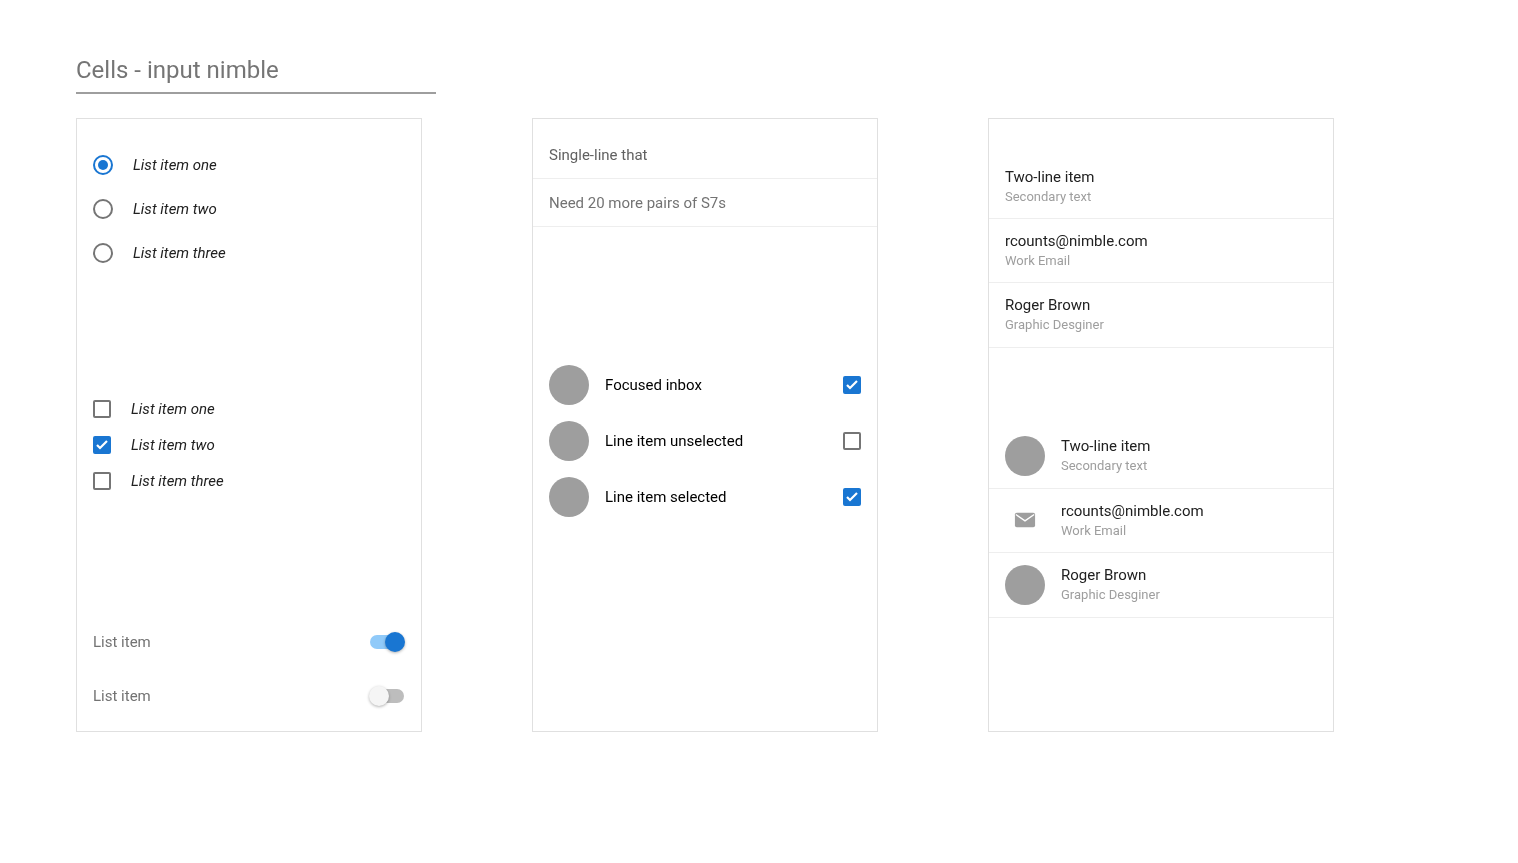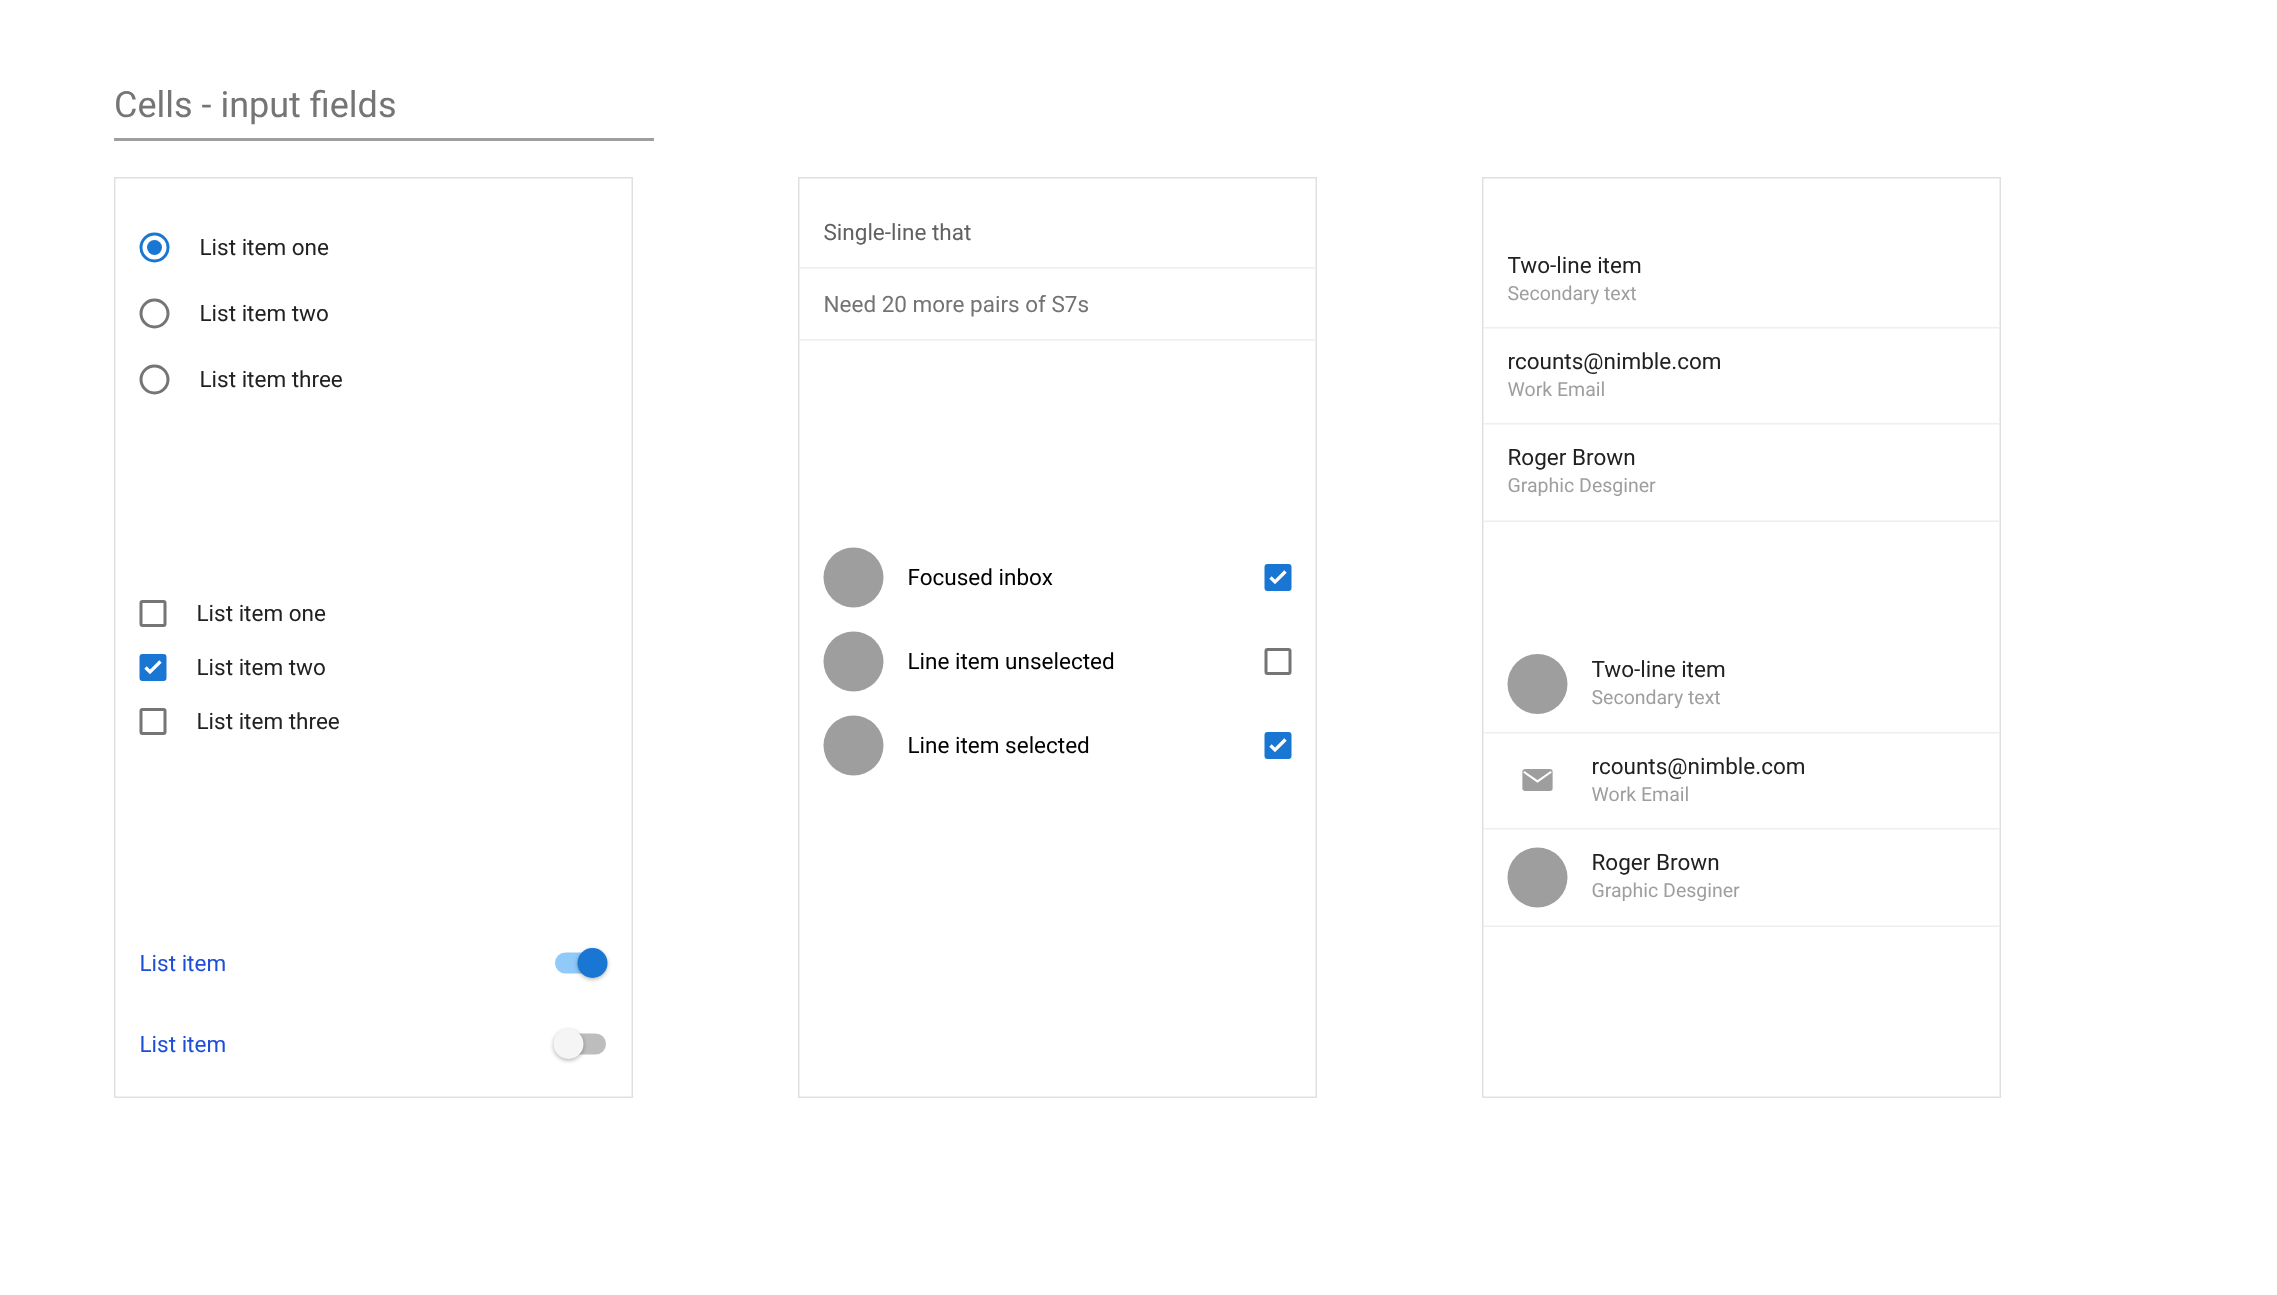--- a/index.html
+++ b/index.html
@@ -74,20 +74,21 @@
       background: #1976d2;
       border-radius: 50%;
       position: absolute;
       top: 50%;
       left: 50%;
       transform: translate(-50%, -50%);
     }
     .radio-label, .checkbox-label {
       font-size: 15px;
       color: #212121;
+      font-style: italic;
     }
     
     .checkbox-row {
       display: flex;
       align-items: center;
       height: 36px;
       cursor: pointer;
     }
     .checkbox-icon {
       width: 18px;
@@ -116,21 +117,21 @@
     
     .switch-row {
       display: flex;
       align-items: center;
       justify-content: space-between;
       height: 54px;
       padding: 0;
     }
     .switch-label {
       font-size: 15px;
-      color: #1d4ed8;
+      color: #737373;
     }
     .switch {
       width: 36px;
       height: 20px;
       position: relative;
       cursor: pointer;
     }
     .switch-track {
       width: 34px;
       height: 14px;
@@ -252,21 +253,21 @@
     }
     .envelope-icon {
       color: #9e9e9e;
     }
     .card3-mid-spacer { height: 76px; }
   </style>
 </head>
 <body>
 
 <div class="header-section">
-  <h1 class="page-title">Cells - input fields</h1>
+  <h1 class="page-title">Cells - input nimble</h1>
 </div>
 
 <div class="cards-row">
 
   <div class="card">
     <div class="section-inner">
       <div class="radio-row">
         <span class="radio-icon checked"></span>
         <span class="radio-label">List item one</span>
       </div>

